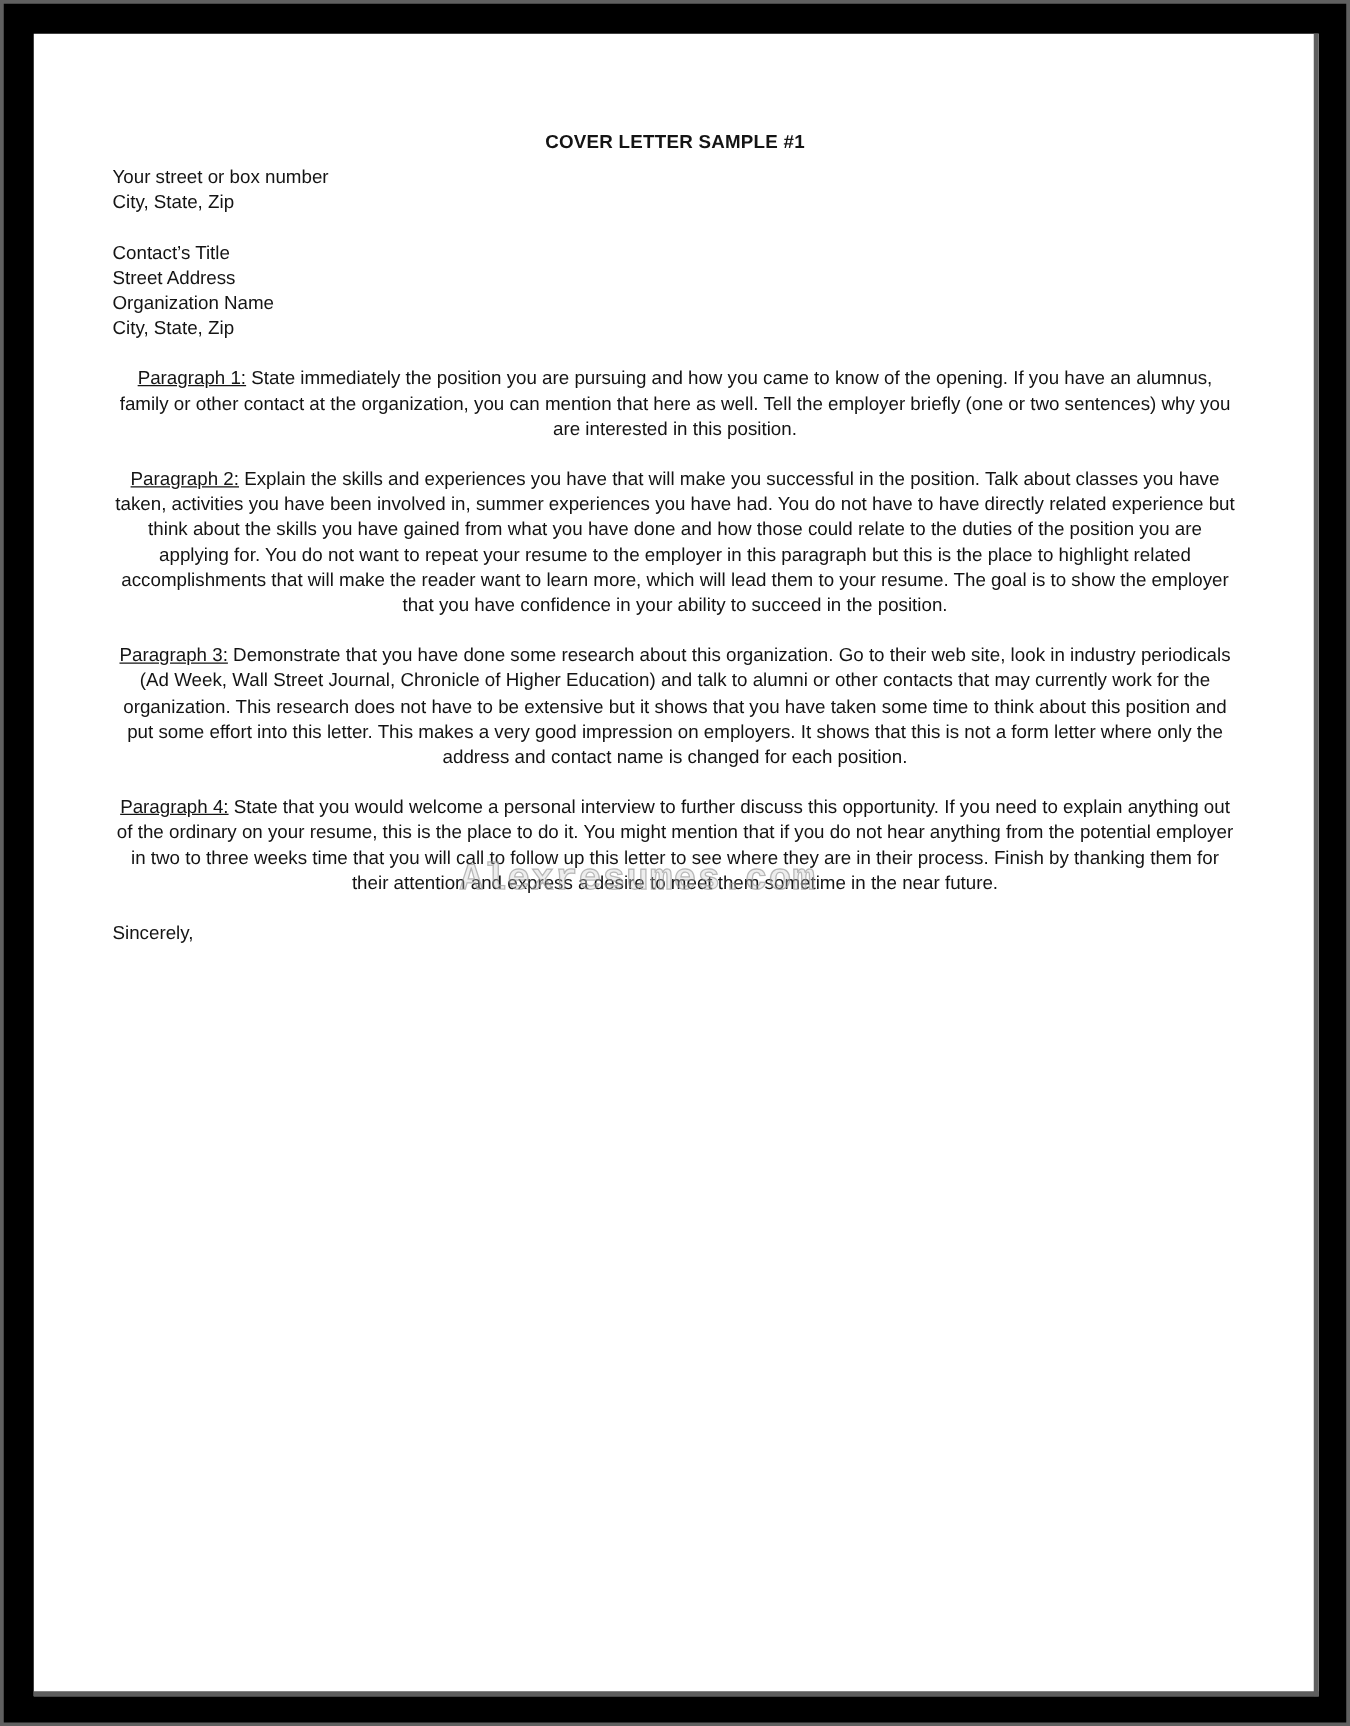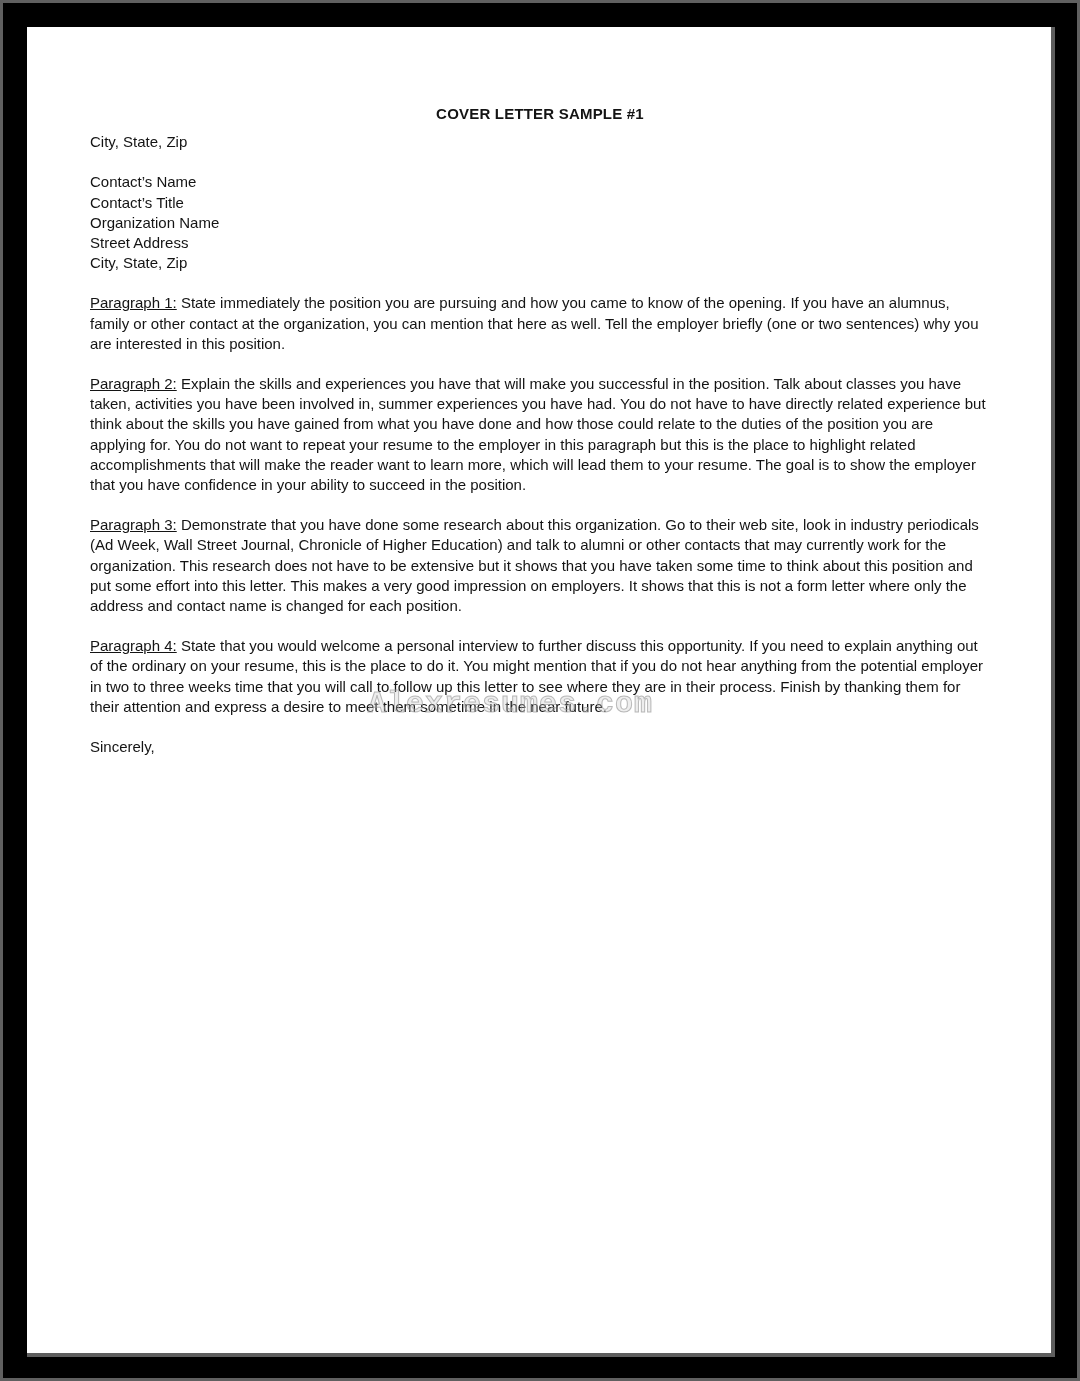--- a/index.html
+++ b/index.html
@@ -40,21 +40,21 @@
     font-weight: bold;
     letter-spacing: 0.2px;
     margin-bottom: 8px;
     width: 900px;
   }
 
   .line, .para { width: 900px; }
 
   .spaced { margin-top: 20px; }
 
-  .para { margin-top: 20px; text-align: left; }
+  .para { margin-top: 20px; text-align: center; }
 
   .plabel { text-decoration: underline; }
 
   .watermark {
     position: absolute;
     left: 341px;
     top: 660px;
     font-size: 30px;
     letter-spacing: 1px;
     font-weight: bold;
@@ -69,28 +69,28 @@
 </head>
 <body>
 
 <div class="frame">
   <div class="page">
 
     <div class="content">
 
       <div class="title">COVER LETTER SAMPLE #1</div>
 
+      <div class="line">Your street or box number</div>
       <div class="line">City, State, Zip</div>
 
 
       <div class="block spaced">
-        <div class="line">Contact’s Name</div>
         <div class="line">Contact’s Title</div>
+        <div class="line">Street Address</div>
         <div class="line">Organization Name</div>
-        <div class="line">Street Address</div>
         <div class="line">City, State, Zip</div>
       </div>
 
 
       <p class="para"><span class="plabel">Paragraph 1:</span><span> State immediately the position you are pursuing and how you came to know of the opening. If you have an alumnus, family or other contact at the organization, you can mention that here as well. Tell the employer briefly (one or two sentences) why you are interested in this position.</span></p>
 
       <p class="para"><span class="plabel">Paragraph 2:</span><span> Explain the skills and experiences you have that will make you successful in the position. Talk about classes you have taken, activities you have been involved in, summer experiences you have had. You do not have to have directly related experience but think about the skills you have gained from what you have done and how those could relate to the duties of the position you are applying for. You do not want to repeat your resume to the employer in this paragraph but this is the place to highlight related accomplishments that will make the reader want to learn more, which will lead them to your resume. The goal is to show the employer that you have confidence in your ability to succeed in the position.</span></p>
 
       <p class="para"><span class="plabel">Paragraph 3:</span><span> Demonstrate that you have done some research about this organization. Go to their web site, look in industry periodicals (Ad Week, Wall Street Journal, Chronicle of Higher Education) and talk to alumni or other contacts that may currently work for the organization. This research does not have to be extensive but it shows that you have taken some time to think about this position and put some effort into this letter. This makes a very good impression on employers. It shows that this is not a form letter where only the address and contact name is changed for each position.</span></p>
 

